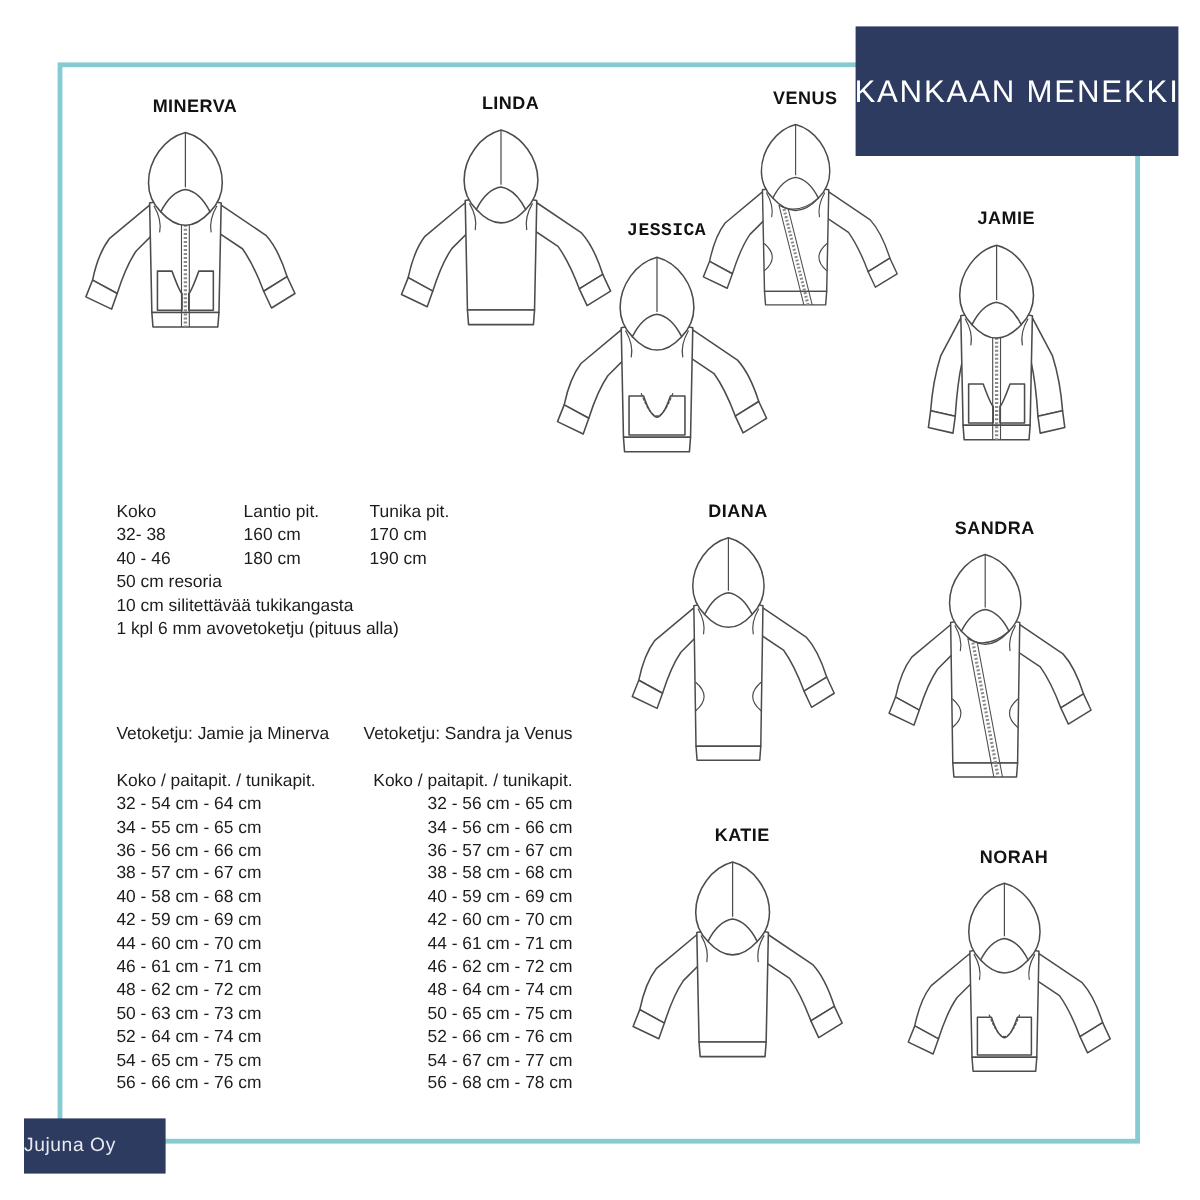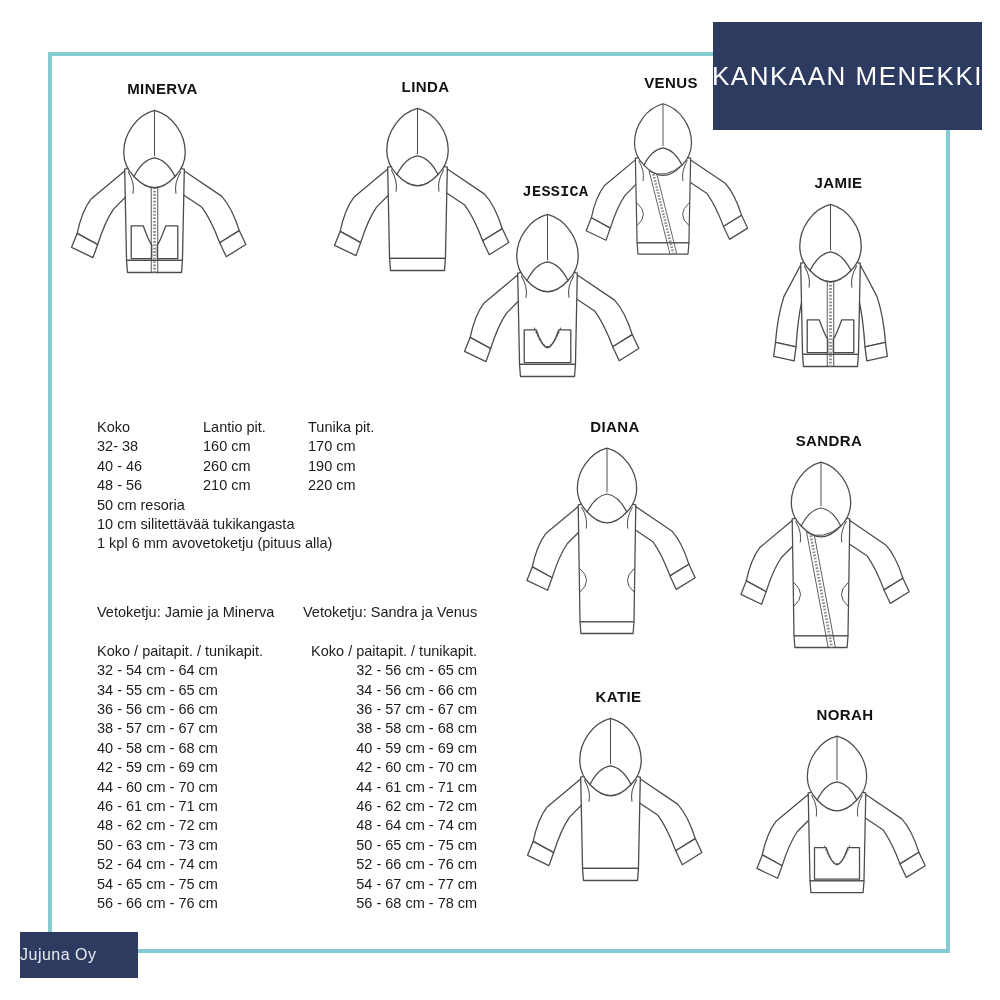--- a/index.html
+++ b/index.html
@@ -264,27 +264,22 @@
       <span>Lantio pit.</span>
       <span>Tunika pit.</span>
     </div>
     <div class="trow">
       <span>32- 38</span>
       <span>160 cm</span>
       <span>170 cm</span>
     </div>
     <div class="trow">
       <span>40 - 46</span>
-      <span>260 cm</span>
+      <span>180 cm</span>
       <span>190 cm</span>
-    </div>
-    <div class="trow">
-      <span>48 - 56</span>
-      <span>210 cm</span>
-      <span>220 cm</span>
     </div>
     <div>50 cm resoria</div>
     <div>10 cm silitettävää tukikangasta</div>
     <div>1 kpl 6 mm avovetoketju (pituus alla)</div>
   </div>
 
   <div class="tb zcol-left">
     <div>Vetoketju: Jamie ja Minerva</div>
     <div class="sub">Koko / paitapit. / tunikapit.</div>
     <div>32 - 54 cm - 64 cm</div>

